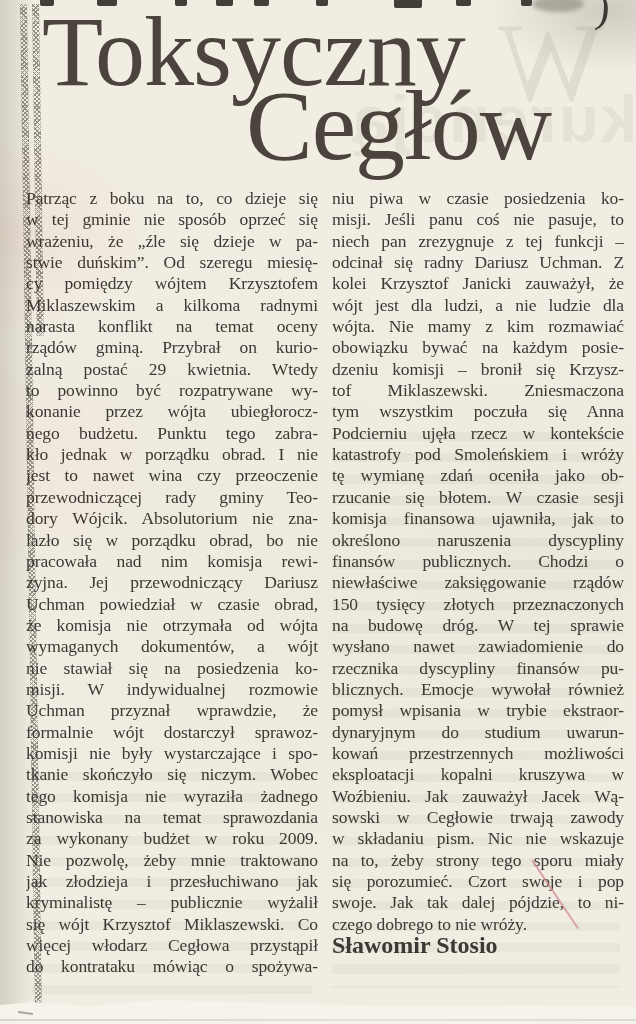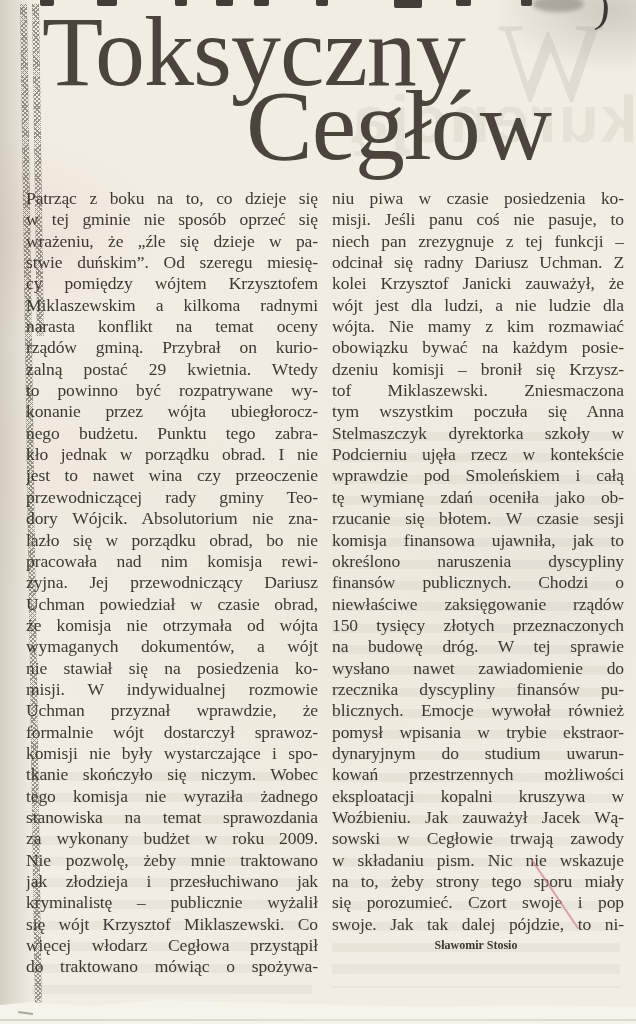--- a/index.html
+++ b/index.html
@@ -67,22 +67,22 @@
     position:absolute;left:26px;top:188px;width:598px;
     display:grid;grid-template-columns:292px 292px;column-gap:14px;
   }
   .line{
     font-size:17.5px;line-height:21.35px;height:21.35px;overflow:hidden;
     color:var(--ink,#3d3833);text-align:justify;letter-spacing:-.1px;
   }
   .line::after{content:"";display:inline-block;width:100%;height:0;}
   .line.no-justify{text-align:left;}
   #byline{
-    font-size:12px;line-height:21.35px;height:21.35px;font-weight:bold;
-    color:var(--ink,#3d3833);text-align:center;padding-right:4px;
+    font-size:24px;line-height:21.35px;height:21.35px;font-weight:bold;
+    color:var(--ink,#3d3833);text-align:left;padding-right:4px;
   }
   
   #pink-line{
     position:absolute;left:531px;top:860px;width:2px;height:83px;border-radius:2px;
     background:var(--pink,#cf8392);opacity:.7;transform:rotate(-34deg);transform-origin:top center;
   }
   
   #bottom-edge-line{
     position:absolute;left:0;right:0;bottom:3px;height:2px;opacity:.7;
     background:linear-gradient(90deg,#c9c6b9,#dcd9cd 60%,#d2cfc2);
@@ -156,38 +156,37 @@
           <div class="line">komisji nie były wystarczające i spo-</div>
           <div class="line">tkanie skończyło się niczym. Wobec</div>
           <div class="line">tego komisja nie wyraziła żadnego</div>
           <div class="line">stanowiska na temat sprawozdania</div>
           <div class="line">za wykonany budżet w roku 2009.</div>
           <div class="line">Nie pozwolę, żeby mnie traktowano</div>
           <div class="line">jak złodzieja i przesłuchiwano jak</div>
           <div class="line">kryminalistę – publicznie wyżalił</div>
           <div class="line">się wójt Krzysztof Miklaszewski. Co</div>
           <div class="line">więcej włodarz Cegłowa przystąpił</div>
-          <div class="line">do traktowano mówiąc o spożywa-</div>
+          <div class="line">do kontrataku mówiąc o spożywa-</div>
         </div>
       <div class="col" id="col-right">
         <div class="lines" id="col-right-lines">
             <div class="line">niu piwa w czasie posiedzenia ko-</div>
             <div class="line">misji. Jeśli panu coś nie pasuje, to</div>
             <div class="line">niech pan zrezygnuje z tej funkcji –</div>
             <div class="line">odcinał się radny Dariusz Uchman. Z</div>
             <div class="line">kolei Krzysztof Janicki zauważył, że</div>
             <div class="line">wójt jest dla ludzi, a nie ludzie dla</div>
             <div class="line">wójta. Nie mamy z kim rozmawiać</div>
             <div class="line">obowiązku bywać na każdym posie-</div>
             <div class="line">dzeniu komisji – bronił się Krzysz-</div>
             <div class="line">tof Miklaszewski. Zniesmaczona</div>
             <div class="line">tym wszystkim poczuła się Anna</div>
-            <div class="line">Stelmaszczyk dyrektorka szkoły w</div>
             <div class="line">Podcierniu ujęła rzecz w kontekście</div>
-            <div class="line">wprawdzie pod Smoleńskiem i całą</div>
+            <div class="line">katastrofy pod Smoleńskiem i wróży</div>
             <div class="line">tę wymianę zdań oceniła jako ob-</div>
             <div class="line">rzucanie się błotem. W czasie sesji</div>
             <div class="line">komisja finansowa ujawniła, jak to</div>
             <div class="line">określono naruszenia dyscypliny</div>
             <div class="line">finansów publicznych. Chodzi o</div>
             <div class="line">niewłaściwe zaksięgowanie rządów</div>
             <div class="line">150 tysięcy złotych przeznaczonych</div>
             <div class="line">na budowę dróg. W tej sprawie</div>
             <div class="line">wysłano nawet zawiadomienie do</div>
             <div class="line">rzecznika dyscypliny finansów pu-</div>
@@ -195,20 +194,21 @@
             <div class="line">pomysł wpisania w trybie ekstraor-</div>
             <div class="line">dynaryjnym do studium uwarun-</div>
             <div class="line">kowań przestrzennych możliwości</div>
             <div class="line">eksploatacji kopalni kruszywa w</div>
             <div class="line">Woźbieniu. Jak zauważył Jacek Wą-</div>
             <div class="line">sowski w Cegłowie trwają zawody</div>
             <div class="line">w składaniu pism. Nic nie wskazuje</div>
             <div class="line">na to, żeby strony tego sporu miały</div>
             <div class="line">się porozumieć. Czort swoje i pop</div>
             <div class="line">swoje. Jak tak dalej pójdzie, to ni-</div>
+            <div class="line no-justify">czego dobrego to nie wróży.</div>
           </div>
         <div id="byline">Sławomir Stosio</div>
       </div>
     </div>
 
     <div id="pink-line"></div>
   </div>
 
   <div id="bottom-dash"></div>
   <div id="bottom-edge-line"></div>

